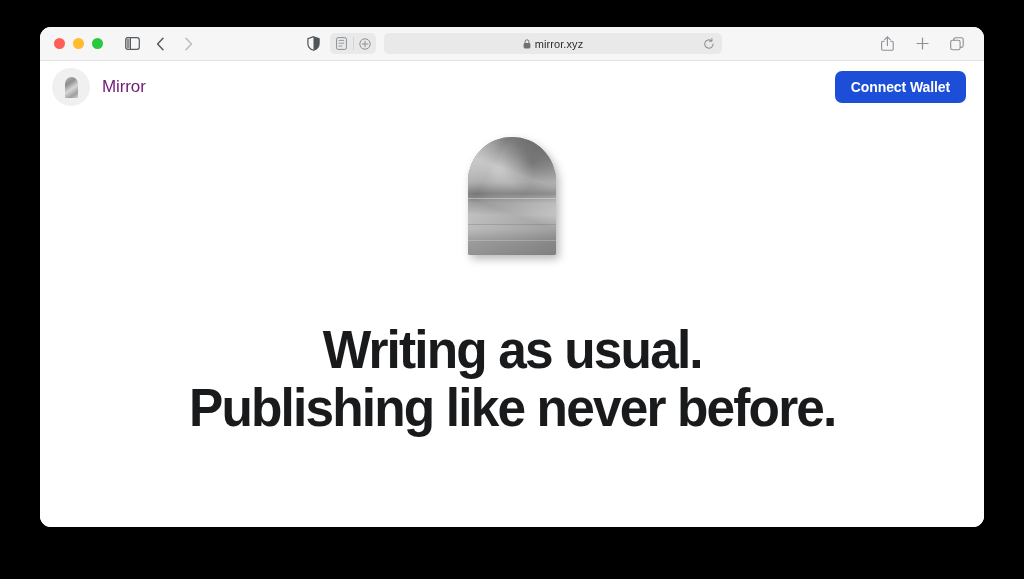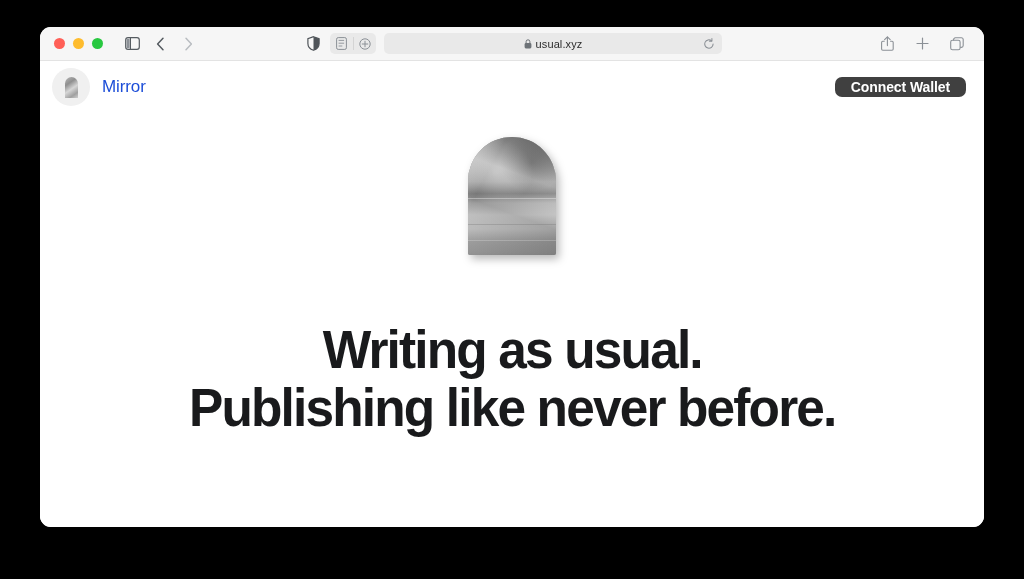--- a/index.html
+++ b/index.html
@@ -200,34 +200,34 @@
     width: 13px;
     height: 21px;
     border-radius: 6.5px 6.5px 0 0;
     background: linear-gradient(145deg, #b8b8b8 0%, #8f8f8f 30%, #d6d6d6 55%, #a0a0a0 80%, #cfcfcf 100%);
     margin-bottom: 8px;
   }
 
   .brand-name {
     font-size: 17px;
     font-weight: 500;
-    color: #1d4ed8;
+    color: #701a75;
     letter-spacing: -0.1px;
   }
 
   .connect-wallet {
-    background: #404040;
+    background: #1d4ed8;
     color: #ffffff;
     font-size: 14px;
     font-weight: 700;
     letter-spacing: -0.1px;
     border: none;
     border-radius: 7px;
     padding: 0 16px;
-    height: 20px;
+    height: 32px;
     display: flex;
     align-items: center;
     justify-content: center;
     cursor: pointer;
     font-family: "Liberation Sans", sans-serif;
   }
 
   
   .hero {
     display: flex;
@@ -342,21 +342,21 @@
           </svg>
         </div>
       </div>
 
       <div class="url-field" title="Search or enter website name">
         <div class="url-inner">
           <svg class="lock-icon" width="8" height="10" viewBox="0 0 8 10">
             <rect x="0.6" y="4.1" width="6.8" height="5.3" rx="1.3" fill="#6d7277"></rect>
             <path d="M2.1 4.1 V2.7 A1.9 1.9 0 0 1 5.9 2.7 V4.1" fill="none" stroke="#6d7277" stroke-width="1"></path>
           </svg>
-          <span class="url-text">usual.xyz</span>
+          <span class="url-text">mirror.xyz</span>
         </div>
         <div class="reload-btn">
           <svg width="12" height="12" viewBox="0 0 12 12" class="icon-mid">
             <path d="M10.1 6 A4.2 4.2 0 1 1 8.6 2.8" fill="none" stroke-width="1.05" stroke-linecap="round"></path>
             <polyline points="8.9,0.6 8.9,3.1 6.4,3.1" fill="none" stroke-width="1.05" stroke-linecap="round" stroke-linejoin="round"></polyline>
           </svg>
         </div>
       </div>
     </div>
 

